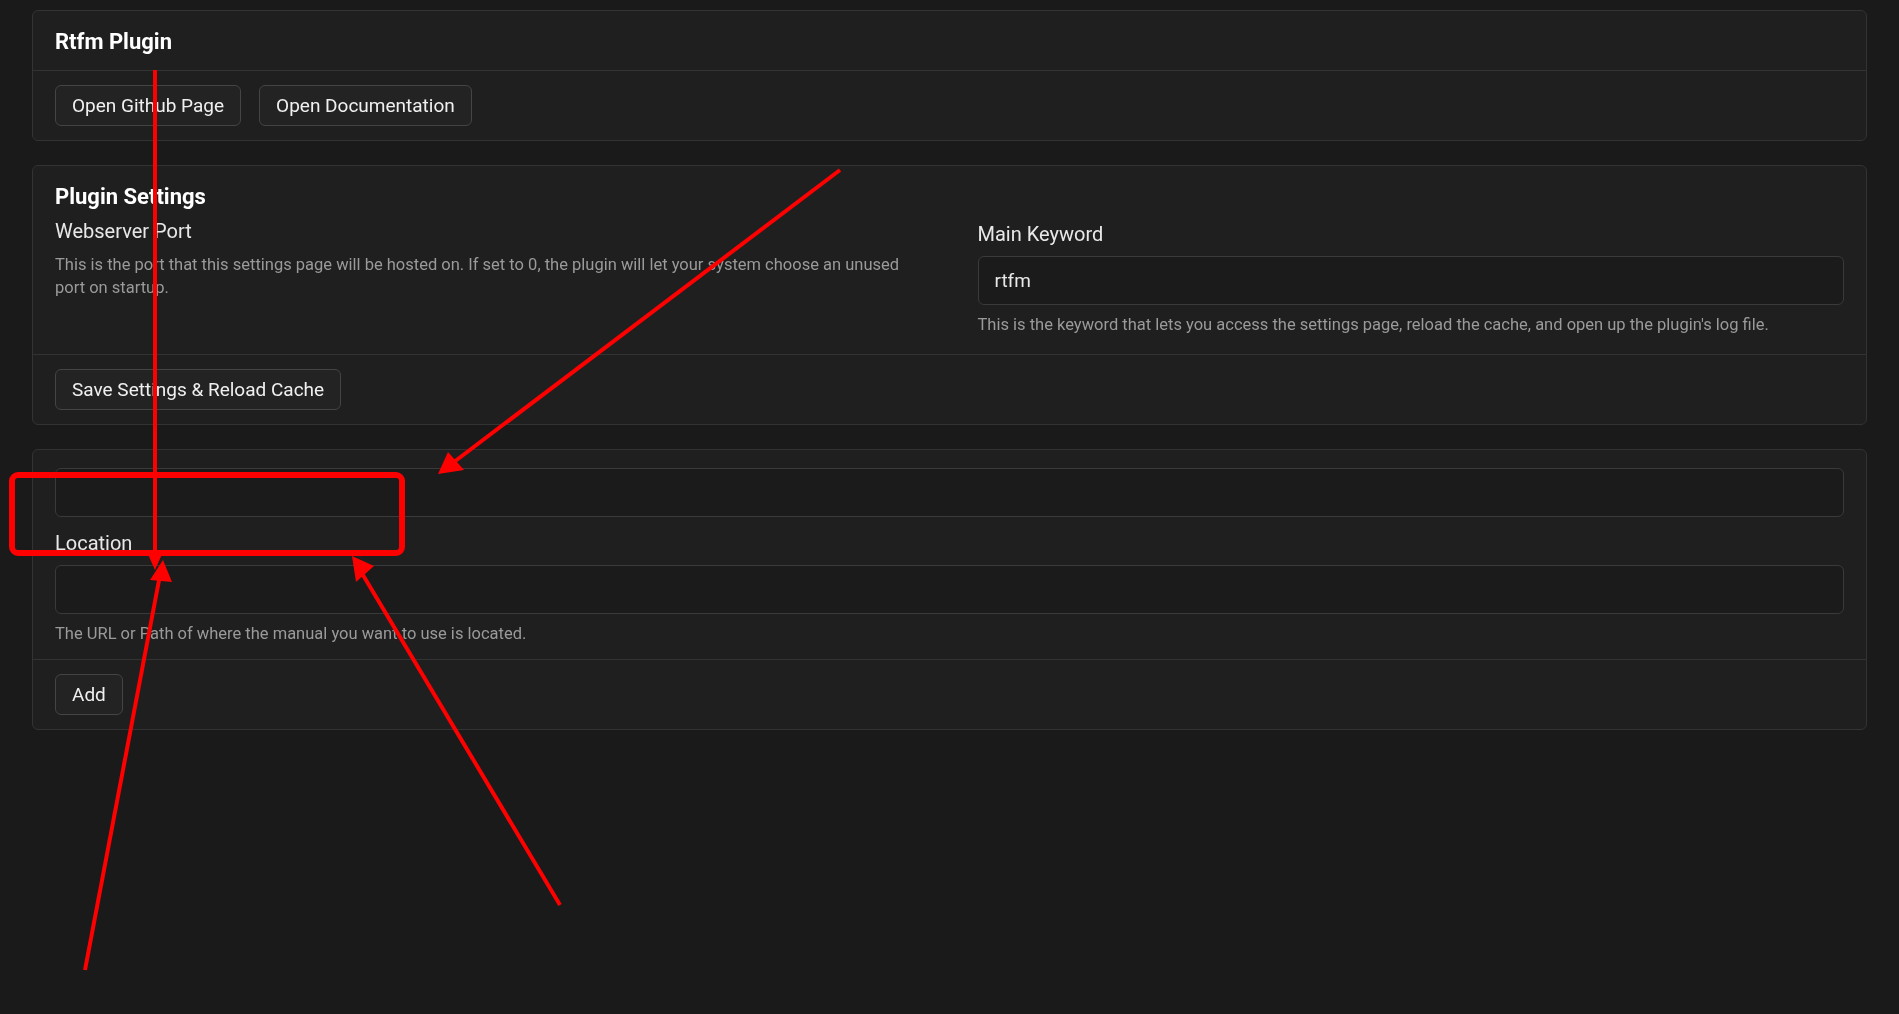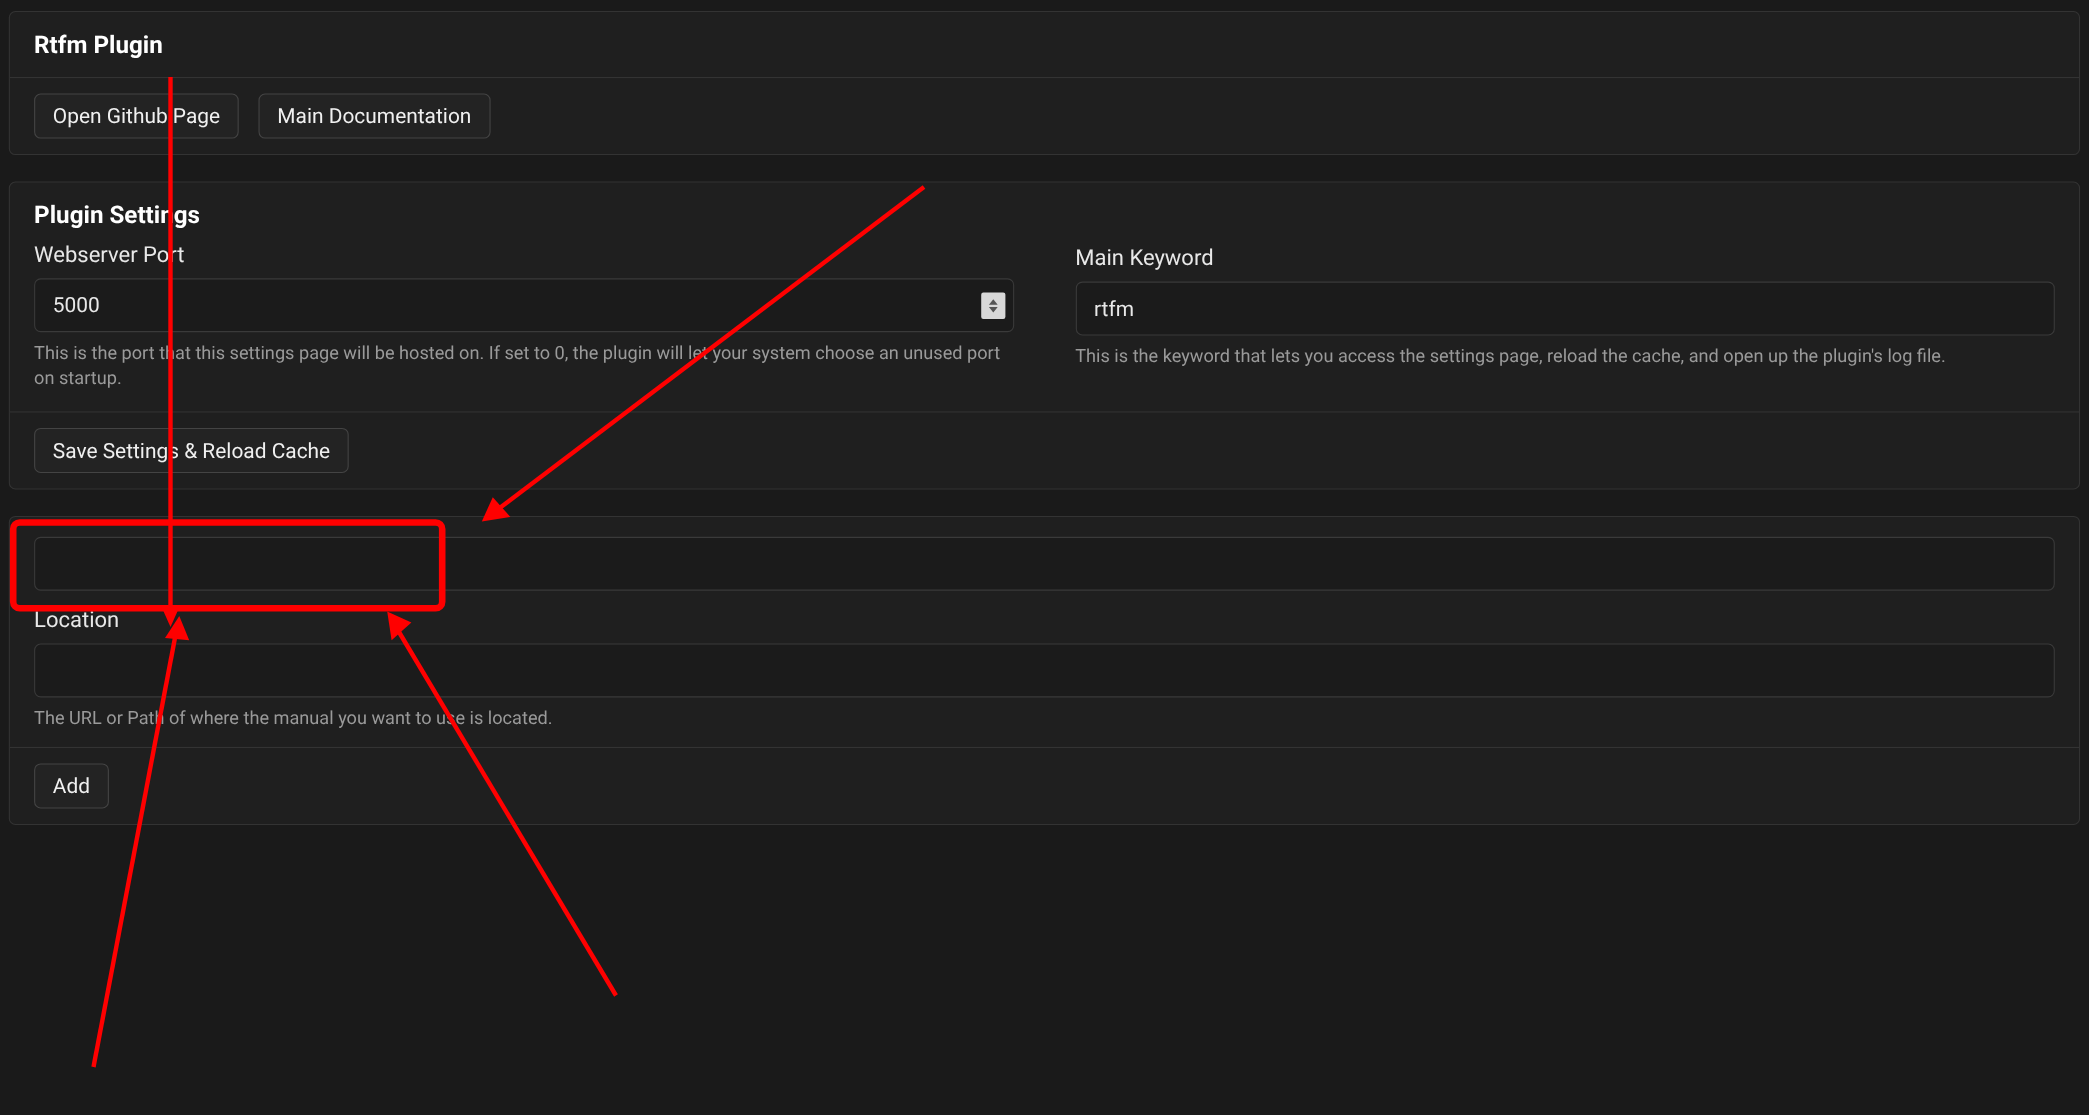--- a/index.html
+++ b/index.html
@@ -6,21 +6,21 @@
   html, body {
     width: 1899px;
     height: 1014px;
     background: #1a1a1a;
     color: #e8e8e8;
     font-family: -apple-system, BlinkMacSystemFont, "Segoe UI", Roboto, "Helvetica Neue", Arial, sans-serif;
     font-size: 16px;
     overflow: hidden;
   }
   .page {
-    padding: 10px 8px;
+    padding: 10px 32px;
     position: relative;
   }
   .panel {
     background: #1f1f1f;
     border: 1px solid #333;
     border-radius: 6px;
     margin-bottom: 24px;
   }
   .panel-header {
     padding: 18px 22px 10px 22px;
@@ -146,36 +146,29 @@
 <body>
 
 <div class="page">
 
   <div class="panel">
     <div class="panel-header">
       <div class="panel-title">Rtfm Plugin</div>
     </div>
     <div class="panel-actions">
       <button class="btn">Open Github Page</button>
-      <button class="btn">Main Documentation</button>
+      <button class="btn">Open Documentation</button>
     </div>
   </div>
 
   <div class="panel">
     <div class="settings-grid">
       <div>
         <div class="section-title">Plugin Settings</div>
         <label class="field-label">Webserver Port</label>
-        <div class="input-wrap">
-          <input class="num-input" type="text" value="5000" style="">
-          <div class="spinner">
-            <div class="tri-up"></div>
-            <div class="tri-down"></div>
-          </div>
-        </div>
         <div class="help-text">This is the port that this settings page will be hosted on. If set to 0, the plugin will let your system choose an unused port on startup.</div>
       </div>
       <div style="padding-top:38px;">
         <label class="field-label">Main Keyword</label>
         <div class="input-wrap">
           <input class="text-input" type="text" value="rtfm" style="">
         </div>
         <div class="help-text">This is the keyword that lets you access the settings page, reload the cache, and open up the plugin's log file.</div>
       </div>
     </div>

